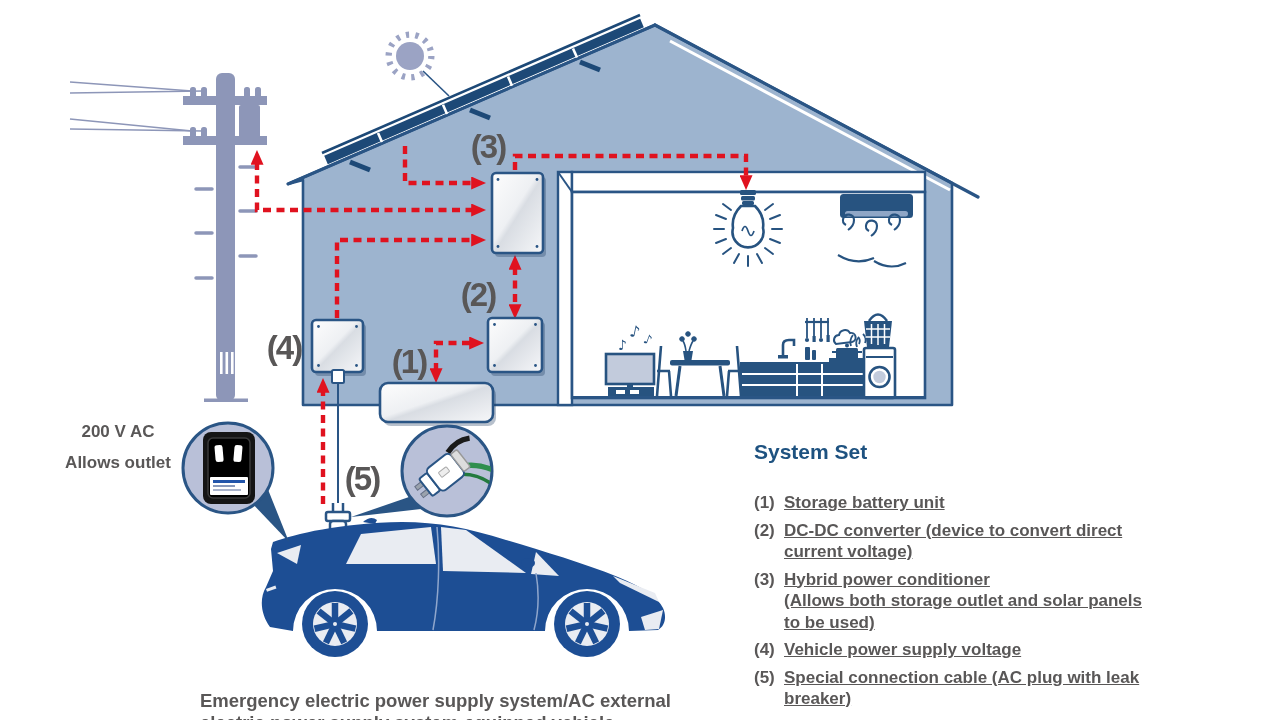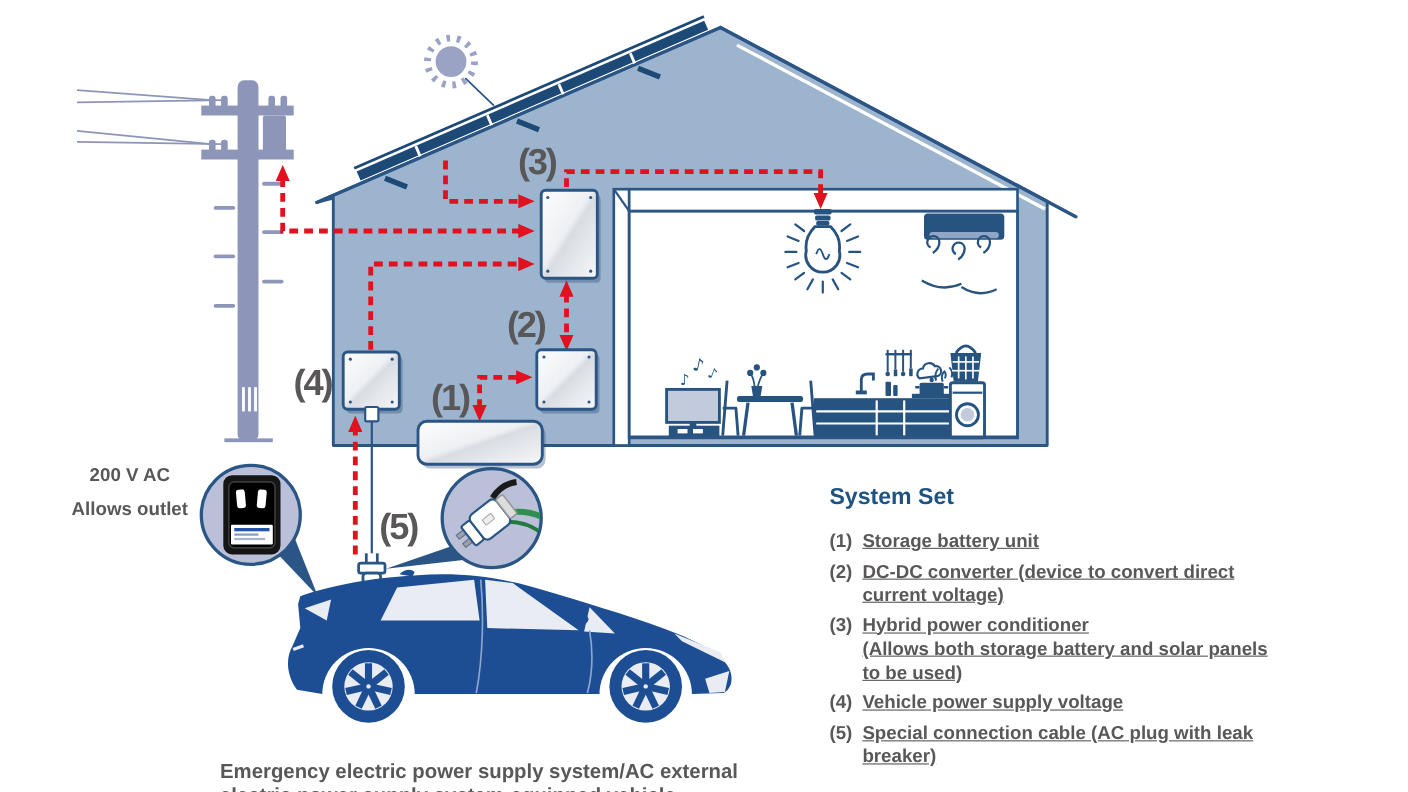--- a/index.html
+++ b/index.html
@@ -8,21 +8,21 @@
   .canvas svg{position:absolute;left:0;top:0;}
   .comp-label{position:absolute;font-size:33px;font-weight:600;color:#595757;
               width:56px;text-align:center;letter-spacing:-2px;}
   .outlet-label{position:absolute;left:44px;top:422px;width:148px;text-align:center;
                 color:#595757;font-weight:bold;font-size:17px;}
   .outlet-label .l2{margin-top:11px;}
   .vehicle-caption{position:absolute;left:200px;top:690px;width:540px;
                    font-size:18.5px;font-weight:bold;color:#595757;line-height:21.5px;
                    white-space:pre-line;}
   .system-set{position:absolute;left:754px;top:440px;width:470px;}
-  .system-set .title{font-size:21px;font-weight:bold;color:#1e5280;margin-bottom:17px;}
+  .system-set .title{font-size:21px;font-weight:bold;color:#1e5280;margin-bottom:28px;}
   .system-set .item{display:flex;margin-bottom:6px;color:#595757;font-weight:bold;
                     font-size:17px;line-height:21.5px;}
   .system-set .num{flex:0 0 30px;}
   .system-set .txt{flex:1;white-space:pre-line;text-decoration:underline;}
 </style>
 </head>
 <body>
 
 <div class="canvas">
 
@@ -375,21 +375,21 @@
     <span class="txt">Storage battery unit</span>
   </div>
   <div class="item">
     <span class="num">(2)</span>
     <span class="txt">DC-DC converter (device to convert direct
 current voltage)</span>
   </div>
   <div class="item">
     <span class="num">(3)</span>
     <span class="txt">Hybrid power conditioner
-(Allows both storage battery and solar panels
+(Allows both storage outlet and solar panels
 to be used)</span>
   </div>
   <div class="item">
     <span class="num">(4)</span>
     <span class="txt">Vehicle power supply voltage</span>
   </div>
   <div class="item">
     <span class="num">(5)</span>
     <span class="txt">Special connection cable (AC plug with leak
 breaker)</span>

